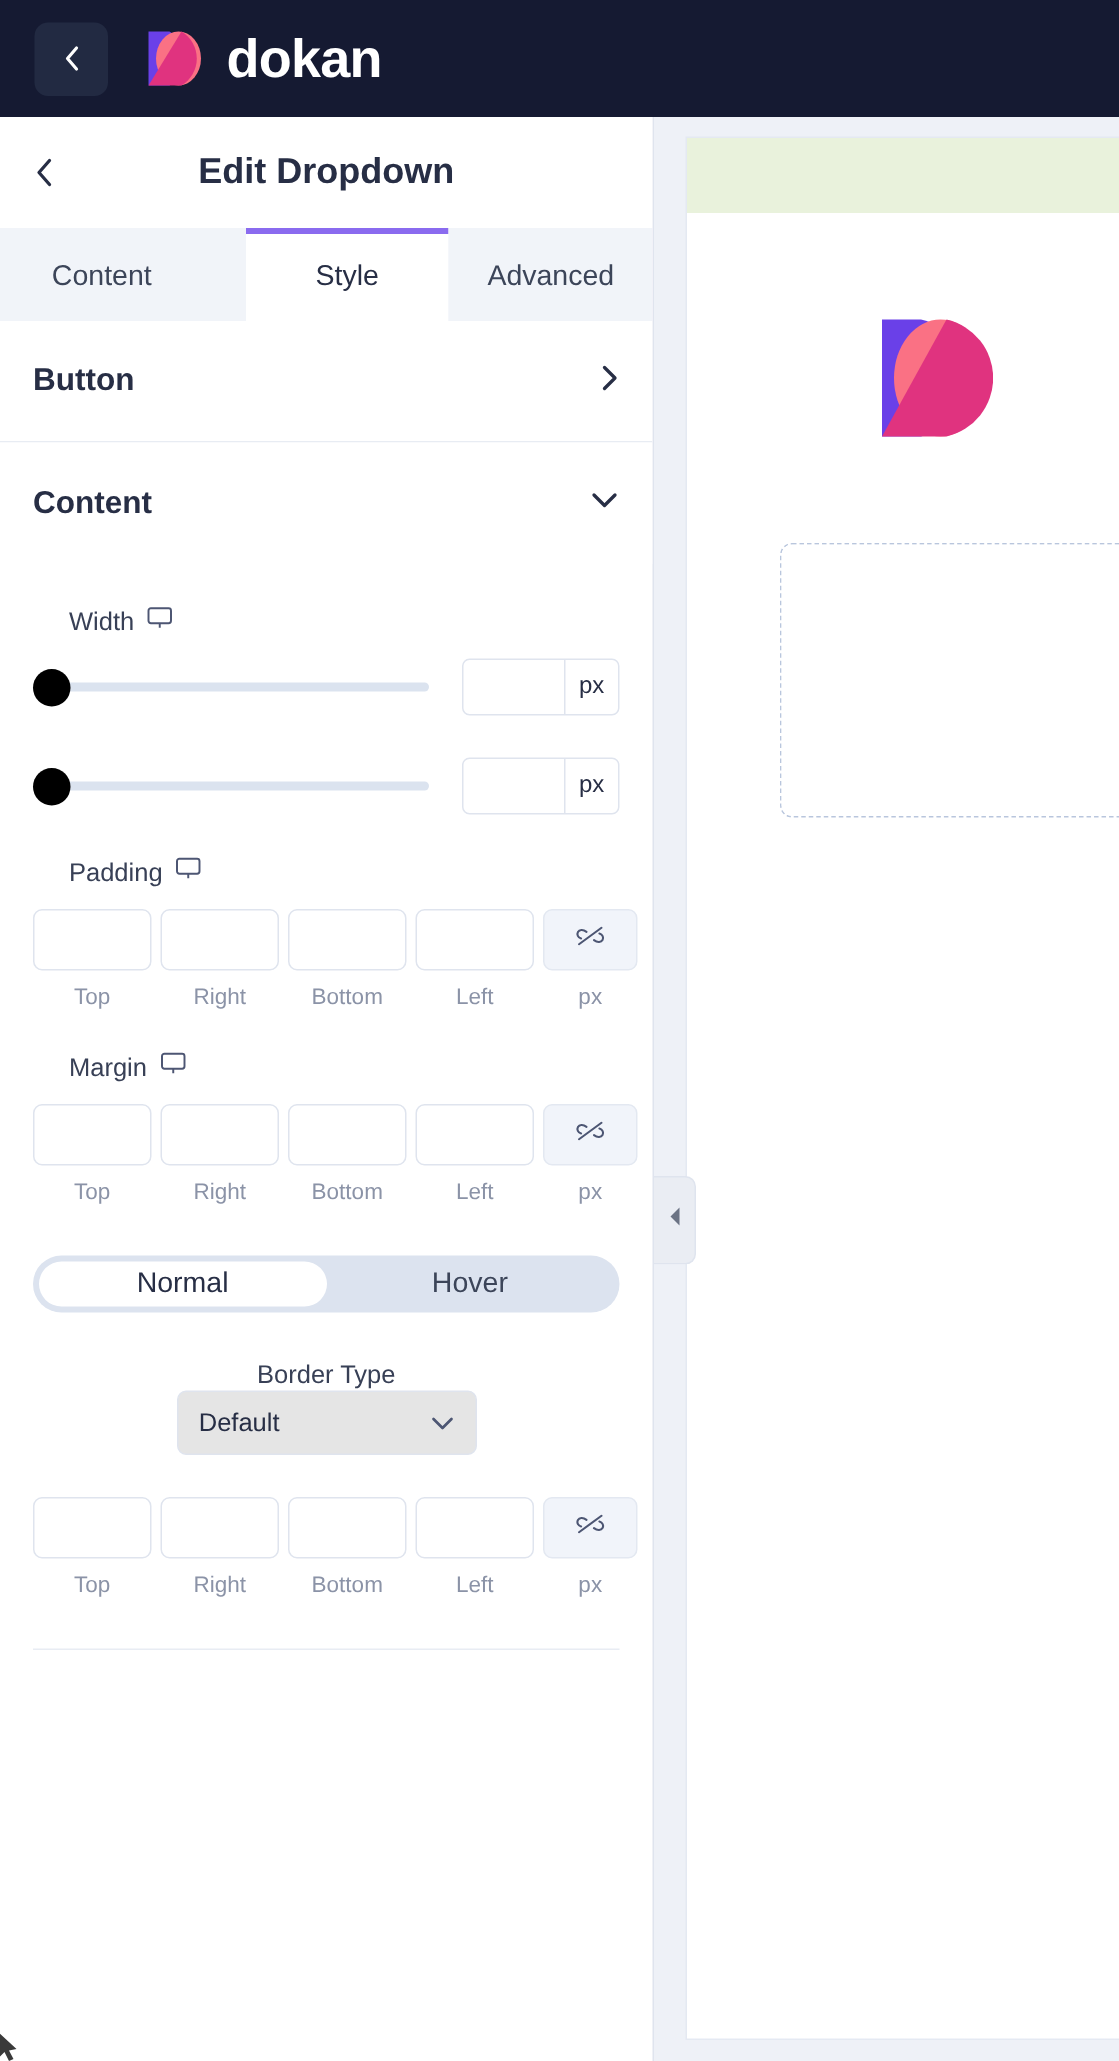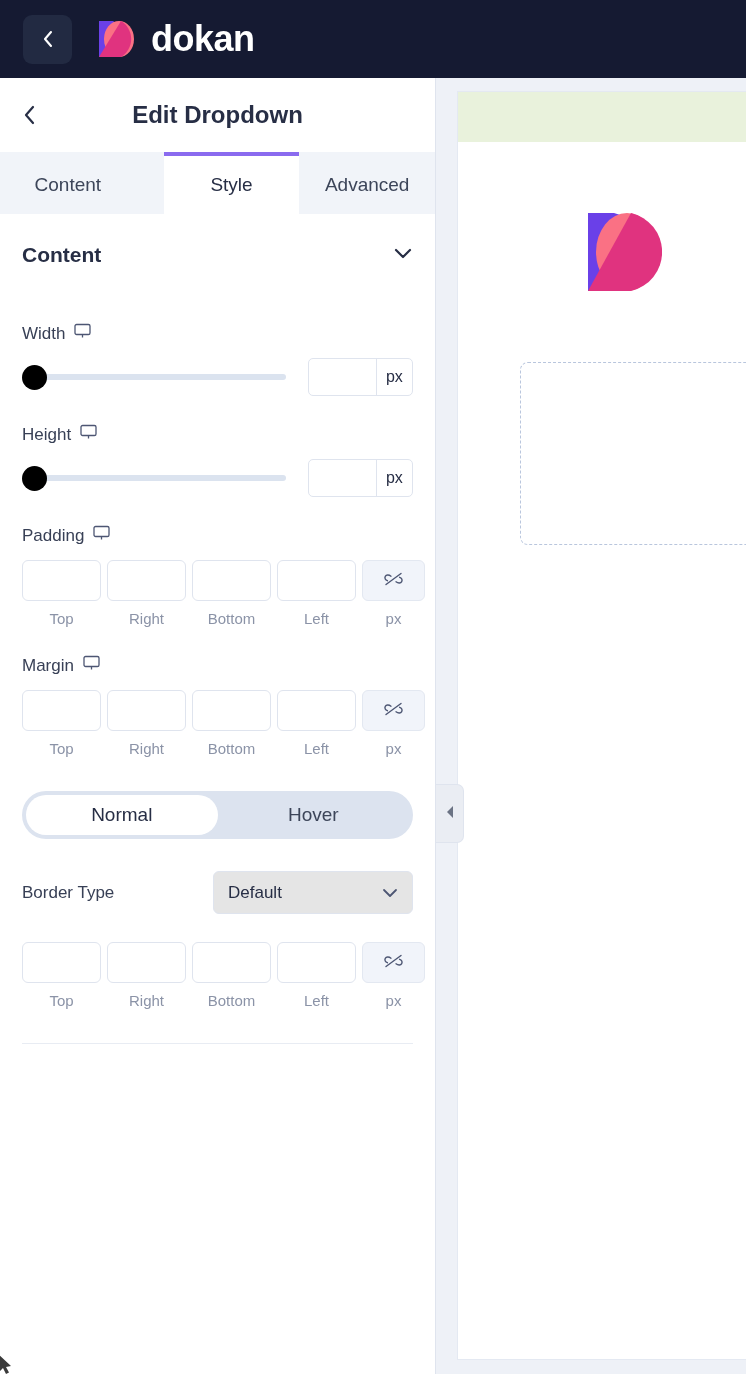--- a/index.html
+++ b/index.html
@@ -66,21 +66,21 @@
     border-bottom: 1px solid #e8ecf3;
   }
   .acc-title { font-size: 21px; font-weight: 700; color: #272e45; }
 
   
   .sec-body { padding: 0 22px 0 22px; }
 
   .ctrl { padding-top: 28px; }
   .ctrl-label {
     display: flex; align-items: center; gap: 9px;
-    font-size: 17px; color: #384056; margin-bottom: 14px;
+    font-size: 17px; color: #384056; margin-bottom: 14px; margin-left: 24px;
   }
   .mon { display: block; }
 
   .slider-row { display: flex; align-items: center; gap: 0; }
   .slider {
     position: relative; width: 276px; height: 30px;
     display: flex; align-items: center; cursor: pointer;
   }
   .slider .track {
     position: absolute; left: 12px; right: 0; height: 6px;
@@ -121,33 +121,34 @@
   .link-cell { width: 63px; }
   .link-btn {
     width: 63px; height: 41px; border: 1px solid #e3e8f1; border-radius: 6px;
     background: #f1f4fa; display: flex; align-items: center; justify-content: center;
     cursor: pointer;
   }
 
   
   .pill-wrap { padding-top: 34px; }
   .pill {
-    display: flex; height: 48px; border-radius: 24px; background: #dce3ef;
+    display: flex; height: 38px; border-radius: 24px; background: #dce3ef;
     padding: 4px; position: relative;
   }
   .pill-opt {
     flex: 1; display: flex; align-items: center; justify-content: center;
     font-size: 19px; color: #3c4559; border-radius: 20px; cursor: pointer;
   }
   .pill-opt.active { background: #ffffff; color: #272e45; }
 
   
   .row-inline {
     display: flex; align-items: center; justify-content: space-between;
     padding-top: 32px;
+    flex-direction: column;
   }
   .row-label { font-size: 17px; color: #384056; }
   .select {
     width: 200px; height: 43px; border: 1px solid #dfe4ee; border-radius: 6px;
     display: flex; align-items: center; justify-content: space-between;
     padding: 0 14px; background: #e5e5e5; cursor: pointer;
     font-size: 17px; color: #272e45;
   }
   .icon-btn {
     width: 58px; height: 39px; border: 1px solid #e8ecf3; border-radius: 6px;
@@ -264,20 +265,28 @@
         <span>Content</span>
       </div>
       <div class="tab active">
         <span>Style</span>
       </div>
       <div class="tab">
         <span>Advanced</span>
       </div>
     </div>
 
+    <div class="acc-row">
+      <span class="acc-title">Button</span>
+      <span>
+        <svg width="13" height="20" viewBox="0 0 13 20" fill="none">
+          <path d="M3 3 L10 10 L3 17" stroke="#272e45" stroke-width="2.2" stroke-linecap="round" stroke-linejoin="round"></path>
+        </svg>
+      </span>
+    </div>
 
     <div class="acc-row" style="border-bottom:none;">
       <span class="acc-title">Content</span>
       <span>
         <svg width="20" height="13" viewBox="0 0 20 13" fill="none">
           <path d="M3 3 L10 10 L17 3" stroke="#272e45" stroke-width="2.2" stroke-linecap="round" stroke-linejoin="round"></path>
         </svg>
       </span>
     </div>
 
@@ -299,29 +308,20 @@
             <div class="thumb"></div>
           </div>
           <div class="num-group">
             <input type="text" value="" style="">
             <span class="unit">px</span>
           </div>
         </div>
       </div>
 
       <div class="ctrl">
-        <div class="ctrl-label">
-          <span>Height</span>
-          <span class="mon">
-            <svg width="17" height="16" viewBox="0 0 17 16" fill="none">
-              <rect x="1" y="1.5" width="15" height="10" rx="1.6" stroke="#4d5673" stroke-width="1.3"></rect>
-              <path d="M8.5 11.5 V14.5" stroke="#4d5673" stroke-width="1.3"></path>
-            </svg>
-          </span>
-        </div>
         <div class="slider-row">
           <div class="slider">
             <div class="track"></div>
             <div class="thumb"></div>
           </div>
           <div class="num-group">
             <input type="text" value="" style="">
             <span class="unit">px</span>
           </div>
         </div>

